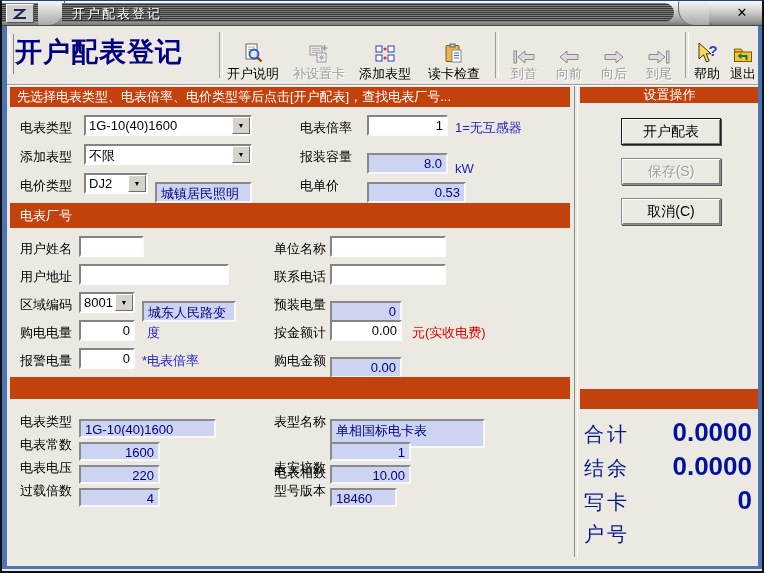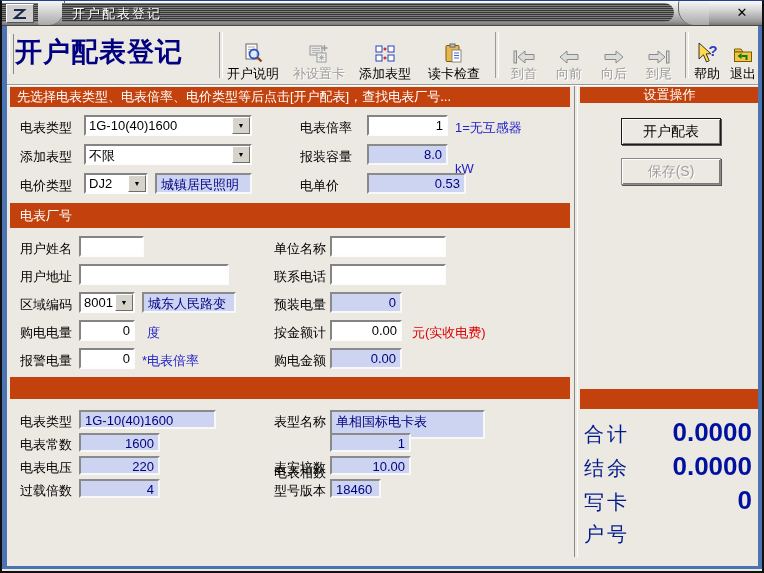--- a/index.html
+++ b/index.html
@@ -55,21 +55,21 @@
   
   .lbl{position:absolute;font-size:13px;color:#000;white-space:nowrap;}
   .hint{position:absolute;font-size:13px;color:#2121c8;white-space:nowrap;}
   .hint.red{color:#dd0000;}
   .inp{position:absolute;box-sizing:border-box;height:21px;background:#fff;
        border:2px solid;border-color:#848484 #fdfdfd #fdfdfd #848484;
        font-family:inherit;font-size:13px;color:#000;padding:0 3px;outline:none;}
   .inp.num{text-align:right;}
   .ro{position:absolute;box-sizing:border-box;height:21px;background:#ccd4f2;
       border:2px solid;border-color:#8a8a8a #f8f8f8 #f8f8f8 #8a8a8a;
-      font-size:13px;color:#000080;padding:1px 4px 12px 4px;white-space:nowrap;overflow:hidden;}
+      font-size:13px;color:#000080;padding:1px 4px 12px 4px;white-space:nowrap;overflow:hidden;margin-top:9px;}
   .ro.num{text-align:right;}
   .combo{position:absolute;box-sizing:border-box;height:21px;background:#fff;
          border:2px solid;border-color:#848484 #fdfdfd #fdfdfd #848484;display:flex;}
   .combo .ctext{flex:1;font-size:13px;color:#000;padding:1px 2px 0 3px;white-space:nowrap;overflow:hidden;}
   .combo .cbtn{width:16px;background:#d6d3ca;border:1px solid;border-color:#fff #6d6d6d #6d6d6d #fff;
                display:flex;align-items:center;justify-content:center;font-size:7px;color:#000;}
   .cb{position:absolute;width:12px;height:12px;background:#fff;border:1px solid #6a6a6a;
       box-shadow:-1px -1px 0 #5a5a5a,1px 1px 0 #fafafa;}
   .barlabel{font-size:13px;color:#fff;white-space:nowrap;}
 
@@ -307,29 +307,30 @@
   <div class="ro num" style="left:328px;top:432px;width:81px;height:19px;">1</div>
 
   <span class="lbl" style="left:18px;top:458px;">电表电压</span>
   <div class="ro num" style="left:77px;top:455px;width:81px;height:19px;">220</div>
   <span class="lbl" style="left:272px;top:458px;">表安培数</span>
   <div class="ro num" style="left:328px;top:455px;width:81px;height:19px;">10.00</div>
 
   <span class="lbl" style="left:18px;top:481px;">过载倍数</span>
   <div class="ro num" style="left:77px;top:478px;width:81px;height:19px;">4</div>
   <span class="lbl" style="left:272px;top:481px;">型号版本</span>
-  <div class="ro" style="left:328px;top:478px;width:51px;height:19px;">18460</div>
+  <div class="ro" style="left:328px;top:478px;width:67px;height:19px;">18460</div>
 
   <div class="vsep"></div>
   <div class="graybar" style="left:578px;top:86px;width:179px;height:16px;justify-content:center;">
     <span>设置操作</span>
   </div>
 
   <button class="btn default" style="top:117px;">开户配表</button>
   <button class="btn disabled" style="top:157px;">保存(S)</button>
+  <button class="btn" style="top:197px;">取消(C)</button>
 
   <div class="graybar" style="left:578px;top:388px;width:179px;height:20px;"></div>
   <span class="cb" style="left:614px;top:392px;"></span>
   <span class="barlabel" style="position:absolute;left:632px;top:391px;">收费确认无误</span>
 
   <span class="tot-lbl" style="top:420px;">合计</span>
   <span class="tot-val" style="top:416px;">0.0000</span>
   <span class="tot-lbl" style="top:454px;">结余</span>
   <span class="tot-val" style="top:450px;">0.0000</span>
   <span class="tot-lbl" style="top:488px;">写卡</span>

